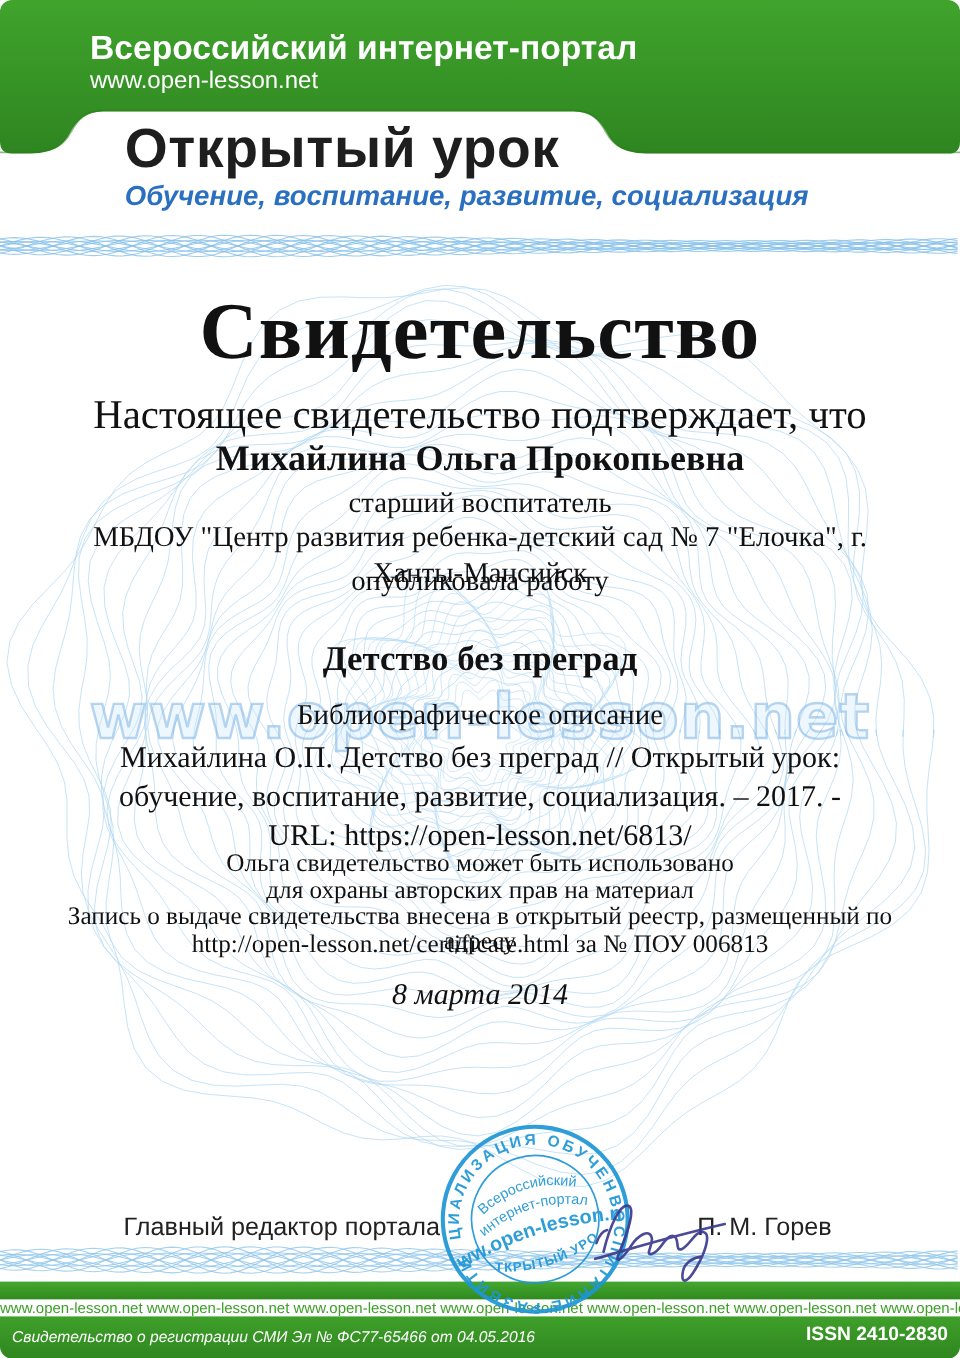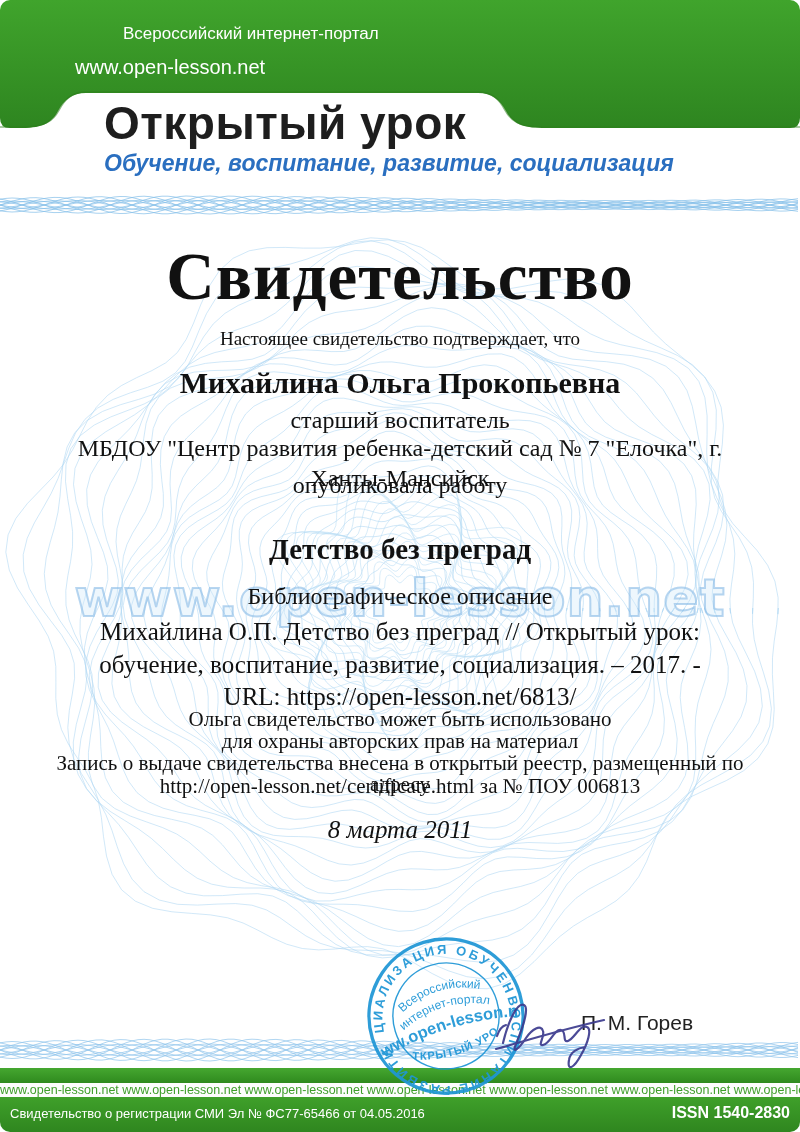--- a/index.html
+++ b/index.html
@@ -5,29 +5,29 @@
   html,body{margin:0;padding:0;background:#fff;}
   .page{position:relative;width:800px;height:1132px;background:#fff;overflow:hidden;
         border-radius:10px;font-family:"Liberation Sans",sans-serif;}
   
   #decor{position:absolute;left:0;top:0;z-index:0;}
   .watermark{position:absolute;left:0;top:568px;width:100%;text-align:center;z-index:1;
      font-family:"DejaVu Sans",sans-serif;font-weight:bold;font-size:52px;letter-spacing:1px;
      color:rgba(205,231,248,.35);-webkit-text-stroke:2px rgba(125,180,228,.55);pointer-events:none;}
   
   .header-shape{position:absolute;left:0;top:0;z-index:2;}
-  .hdr-portal{position:absolute;left:75px;top:24px;z-index:3;color:#fff;font-size:17px;font-weight:normal;margin-left:48px;}
+  .hdr-portal{position:absolute;left:75px;top:24px;z-index:3;color:#fff;font-size:28px;font-weight:bold;}
   .hdr-url{position:absolute;left:75px;top:56px;z-index:3;color:#fff;font-size:20px;}
   .brand-title{position:absolute;left:104px;top:96px;z-index:3;color:#1e1e1e;font-size:46px;font-weight:bold;letter-spacing:.5px;}
   .brand-sub{position:absolute;left:104px;top:150px;z-index:3;color:#2a6fc0;font-size:23px;font-style:italic;font-weight:bold;}
   
   .c{position:absolute;left:30px;width:740px;text-align:center;z-index:2;
      font-family:"Liberation Serif",serif;color:#111;}
   .title{top:238px;font-size:67px;font-weight:bold;letter-spacing:1px;}
-  .intro{top:328px;font-size:19px;}
+  .intro{top:328px;font-size:34px;}
   .name{top:366px;font-size:30px;font-weight:bold;}
   .pos{top:407px;font-size:24px;}
   .org{top:433px;font-size:24px;left:50px;width:700px;line-height:1.25;}
   .action{top:472px;font-size:24px;}
   .work{top:533px;font-size:29px;font-weight:bold;}
   .biblabel{top:583px;font-size:24px;}
   .bib{top:616px;font-size:25px;font-weight:normal;left:70px;width:660px;line-height:1.3;}
   .small{font-size:21px;line-height:1.0;}
   .u1{top:709px;} .u2{top:731px;} .u3{top:753px;} .u4{top:776px;}
   .date{top:816px;font-size:25px;font-style:italic;}
@@ -36,21 +36,21 @@
   .editor-name{position:absolute;left:581px;top:1011px;z-index:2;font-size:21px;color:#222;}
   #stamp{position:absolute;left:364px;top:934px;z-index:4;}
   #signature{position:absolute;left:480px;top:990px;z-index:5;}
   
   .bar1{position:absolute;left:0;top:1068px;width:800px;height:15px;z-index:2;
         background:linear-gradient(#45a730,#2f8a1e);}
   .wwwstrip{position:absolute;left:0;top:1083px;width:800px;height:14px;z-index:2;background:#fdfdfd;
         color:#3f9e2b;font-size:12.5px;line-height:14px;white-space:nowrap;overflow:hidden;text-align:center;}
   .footer{position:absolute;left:0;top:1097px;width:800px;height:35px;z-index:2;
         background:linear-gradient(#3fa02a,#2f861f);color:#fff;}
-  .footer .reg{position:absolute;left:10px;top:9px;font-size:13px;}
+  .footer .reg{position:absolute;left:10px;top:9px;font-size:13px;font-style:italic;}
   .footer .issn{position:absolute;right:10px;top:7px;font-size:16px;font-weight:bold;}
 </style>
 </head>
 <body>
 
 <div class="page">
 
   <svg id="decor" width="800" height="1132">
       <path d="M0.0,205.0 L6.0,206.9 L12.0,208.8 L18.0,210.3 L24.0,211.5 L30.0,212.2 L36.0,212.3 L42.0,211.8 L48.0,210.7 L54.0,209.1 L60.0,207.2 L66.0,205.0 L72.0,202.8 L78.0,200.7 L84.0,198.9 L90.0,197.5 L96.0,196.8 L102.0,196.7 L108.0,197.4 L114.0,198.6 L120.0,200.4 L126.0,202.6 L132.0,205.0 L138.0,207.5 L144.0,209.8 L150.0,211.7 L156.0,213.1 L162.0,213.8 L168.0,213.8 L174.0,213.1 L180.0,211.8 L186.0,209.8 L192.0,207.5 L198.0,205.0 L204.0,202.4 L210.0,200.1 L216.0,198.2 L222.0,196.8 L228.0,196.1 L234.0,196.2 L240.0,196.9 L246.0,198.3 L252.0,200.3 L258.0,202.6 L264.0,205.0 L270.0,207.5 L276.0,209.7 L282.0,211.5 L288.0,212.8 L294.0,213.4 L300.0,213.3 L306.0,212.6 L312.0,211.2 L318.0,209.4 L324.0,207.2 L330.0,204.9 L336.0,202.7 L342.0,200.7 L348.0,199.1 L354.0,198.0 L360.0,197.5 L366.0,197.6 L372.0,198.3 L378.0,199.5 L384.0,201.2 L390.0,203.1 L396.0,205.1 L402.0,207.0 L408.0,208.7 L414.0,210.1 L420.0,211.0 L426.0,211.4 L432.0,211.3 L438.0,210.7 L444.0,209.6 L450.0,208.2 L456.0,206.6 L462.0,204.9 L468.0,203.3 L474.0,201.9 L480.0,200.8 L486.0,200.0 L492.0,199.6 L498.0,199.7 L504.0,200.3 L510.0,201.1 L516.0,202.3 L522.0,203.6 L528.0,205.1 L534.0,206.4 L540.0,207.7 L546.0,208.7 L552.0,209.3 L558.0,209.7 L564.0,209.6 L570.0,209.2 L576.0,208.4 L582.0,207.4 L588.0,206.2 L594.0,204.9 L600.0,203.7 L606.0,202.5 L612.0,201.6 L618.0,200.9 L624.0,200.5 L630.0,200.5 L636.0,200.9 L642.0,201.6 L648.0,202.6 L654.0,203.8 L660.0,205.1 L666.0,206.4 L672.0,207.6 L678.0,208.7 L684.0,209.4 L690.0,209.8 L696.0,209.9 L702.0,209.5 L708.0,208.8 L714.0,207.7 L720.0,206.4 L726.0,204.9 L732.0,203.4 L738.0,202.0 L744.0,200.8 L750.0,199.8 L756.0,199.3 L762.0,199.2 L768.0,199.6 L774.0,200.5 L780.0,201.8 L786.0,203.3 L792.0,205.1 L798.0,206.9 " fill="none" stroke="#85bfe9" stroke-width="0.9" opacity="0.8"></path>
       <path d="M0.0,205.0 L6.0,206.1 L12.0,207.1 L18.0,207.9 L24.0,208.6 L30.0,209.0 L36.0,209.0 L42.0,208.7 L48.0,208.1 L54.0,207.3 L60.0,206.2 L66.0,205.0 L72.0,203.8 L78.0,202.6 L84.0,201.6 L90.0,200.9 L96.0,200.5 L102.0,200.5 L108.0,200.8 L114.0,201.5 L120.0,202.5 L126.0,203.7 L132.0,205.0 L138.0,206.4 L144.0,207.6 L150.0,208.7 L156.0,209.4 L162.0,209.8 L168.0,209.9 L174.0,209.5 L180.0,208.7 L186.0,207.7 L192.0,206.4 L198.0,205.0 L204.0,203.6 L210.0,202.3 L216.0,201.2 L222.0,200.5 L228.0,200.1 L234.0,200.1 L240.0,200.5 L246.0,201.3 L252.0,202.4 L258.0,203.7 L264.0,205.0 L270.0,206.4 L276.0,207.6 L282.0,208.6 L288.0,209.3 L294.0,209.6 L300.0,209.6 L306.0,209.2 L312.0,208.4 L318.0,207.4 L324.0,206.2 L330.0,205.0 L336.0,203.7 L342.0,202.6 L348.0,201.8 L354.0,201.2 L360.0,200.9 L366.0,200.9 L372.0,201.3 L378.0,202.0 L384.0,202.9 L390.0,203.9 L396.0,205.0 L402.0,206.1 L408.0,207.0 L414.0,207.8 L420.0,208.3 L426.0,208.5 L432.0,208.4 L438.0,208.1 L444.0,207.5 L450.0,206.8 L456.0,205.9 L462.0,205.0 L468.0,204.1 L474.0,203.3 L480.0,202.7 L486.0,202.2 L492.0,202.1 L498.0,202.1 L504.0,202.4 L510.0,202.9 L516.0,203.5 L522.0,204.2 L528.0,205.0 L534.0,205.8 L540.0,206.5 L546.0,207.0 L552.0,207.4 L558.0,207.6 L564.0,207.5 L570.0,207.3 L576.0,206.9 L582.0,206.3 L588.0,205.7 L594.0,205.0 L600.0,204.3 L606.0,203.6 L612.0,203.1 L618.0,202.7 L624.0,202.5 L630.0,202.5 L636.0,202.7 L642.0,203.1 L648.0,203.7 L654.0,204.3 L660.0,205.0 L666.0,205.8 L672.0,206.4 L678.0,207.0 L684.0,207.4 L690.0,207.7 L696.0,207.7 L702.0,207.5 L708.0,207.1 L714.0,206.5 L720.0,205.8 L726.0,205.0 L732.0,204.1 L738.0,203.3 L744.0,202.7 L750.0,202.2 L756.0,201.9 L762.0,201.8 L768.0,202.1 L774.0,202.5 L780.0,203.2 L786.0,204.1 L792.0,205.1 L798.0,206.0 " fill="none" stroke="#85bfe9" stroke-width="0.9" opacity="0.8"></path>
@@ -148,22 +148,23 @@
   <div class="c pos">старший воспитатель</div>
   <div class="c org">МБДОУ "Центр развития ребенка-детский сад № 7 "Елочка", г. Ханты-Мансийск</div>
   <div class="c action">опубликовала работу</div>
   <div class="c work">Детство без преград</div>
   <div class="c biblabel">Библиографическое описание</div>
   <div class="c bib">Михайлина О.П. Детство без преград // Открытый урок: обучение, воспитание, развитие, социализация. – 2017. - URL: https://open-lesson.net/6813/</div>
   <div class="c small u1">Ольга свидетельство может быть использовано</div>
   <div class="c small u3">Запись о выдаче свидетельства внесена в открытый реестр, размещенный по адресу</div>
   <div class="c small u2">для охраны авторских прав на материал</div>
   <div class="c small u4">http://open-lesson.net/certificate.html за № ПОУ 006813</div>
-  <div class="c date">8 марта 2011</div>
-
+  <div class="c date">8 марта 2014</div>
+
+  <div class="editor-label">Главный редактор портала</div>
   <div class="editor-name">П. М. Горев</div>
 
   <svg id="stamp" width="164" height="164" viewBox="0 0 164 164">
     <defs>
       <path id="tArc" d="M18,84 A64,64 0 0 1 146,84"></path>
       <path id="bArc" d="M146,88 A64,64 0 0 1 18,88"></path>
       <path id="a1" d="M34,70 Q82,42 130,70"></path>
       <path id="a2" d="M32,86 Q82,60 132,86"></path>
       <path id="a3" d="M10,104 Q82,86 154,104"></path>
       <path id="a4" d="M38,114 Q82,130 126,114"></path>
@@ -197,16 +198,16 @@
       <path d="M23,53 C28,32 37,12 44,15 C50,18 41,42 36,54 C31,65 39,59 46,48 C52,39 61,34 63,41 C65,47 57,56 63,55 C71,53 74,39 81,40 C87,41 82,53 88,51 C95,48 100,34 107,37 C112,39 108,53 101,65 C94,78 87,82 89,70 C90,62 98,58 105,57"></path>
       <path d="M16,59 C45,51 76,41 124,30"></path>
       <path d="M17,46 C19,40 22,36 26,35"></path>
     </g>
   </svg>
 
   <div class="bar1"></div>
   <div class="wwwstrip" id="wwwstrip">www.open-lesson.net www.open-lesson.net www.open-lesson.net www.open-lesson.net www.open-lesson.net www.open-lesson.net www.open-lesson.net www.open-lesson.net www.open-lesson.net</div>
   <div class="footer">
     <div class="reg">Свидетельство о регистрации СМИ Эл № ФС77-65466 от 04.05.2016</div>
-    <div class="issn">ISSN 1540-2830</div>
+    <div class="issn">ISSN 2410-2830</div>
   </div>
 
 </div>
 
 </body></html>

